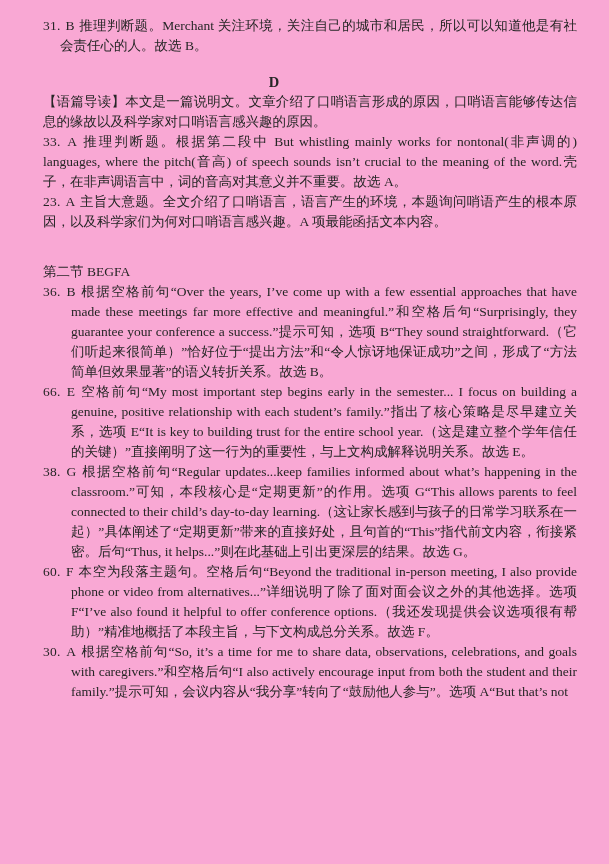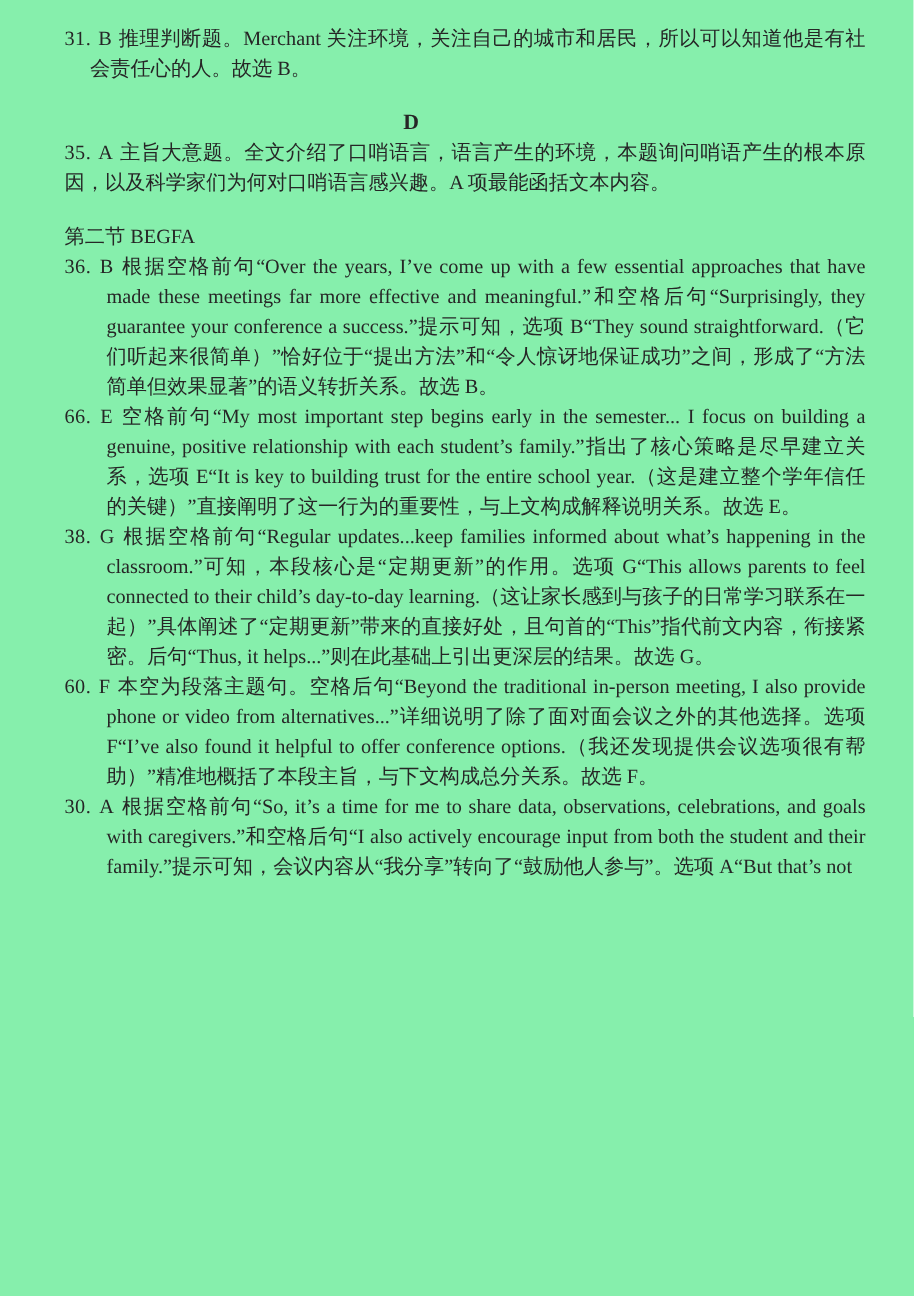--- a/index.html
+++ b/index.html
@@ -5,21 +5,21 @@
   html, body {
     margin: 0;
     padding: 0;
     background: #ffffff;
   }
   .page {
     position: relative;
     width: 609px;
     height: 864px;
     box-sizing: border-box;
-    background: #86efac;
+    background: #f9a8d4;
     padding: 16px 32px 0 43px;
     font-family: "Liberation Serif", "DejaVu Serif", serif;
     font-size: 13.5px;
     line-height: 20px;
     color: #262626;
     overflow: hidden;
   }
   p {
     margin: 0;
     text-align: justify;
@@ -35,43 +35,45 @@
     text-indent: -28px;
   }
   .passage-heading {
     margin: 16px 72px 0 0;
     text-align: center;
     font-weight: bold;
     font-size: 14.5px;
     line-height: 20px;
   }
   .section-heading {
-    margin-top: 16px;
+    margin-top: 30px;
     line-height: 20px;
   }
   .num { letter-spacing: 0.3px; }
   .ans { padding: 0 1px; }
 </style>
 </head>
 <body>
 
 <div class="page">
 
   <div>
   <p class="item hang-sm"><span class="num">31.</span> <span class="ans">B</span> <span class="txt">推理判断题。Merchant 关注环境，关注自己的城市和居民，所以可以知道他是有社会责任心的人。故选 B。</span></p>
 </div>
 
   <p class="passage-heading">D</p>
 
+  <p class="intro">【语篇导读】本文是一篇说明文。文章介绍了口哨语言形成的原因，口哨语言能够传达信息的缘故以及科学家对口哨语言感兴趣的原因。</p>
 
   <div>
 
+  <p class="item"><span class="num">33.</span> <span class="ans">A</span> <span class="txt">推理判断题。根据第二段中 But whistling mainly works for nontonal(非声调的) languages, where the pitch(音高) of speech sounds isn’t crucial to the meaning of the word.壳子，在非声调语言中，词的音高对其意义并不重要。故选 A。</span></p>
 
 
-  <p class="item"><span class="num">35.</span> <span class="ans">A</span> <span class="txt">主旨大意题。全文介绍了口哨语言，语言产生的环境，本题询问哨语产生的根本原因，以及科学家们为何对口哨语言感兴趣。A 项最能函括文本内容。</span></p>
+  <p class="item"><span class="num">23.</span> <span class="ans">A</span> <span class="txt">主旨大意题。全文介绍了口哨语言，语言产生的环境，本题询问哨语产生的根本原因，以及科学家们为何对口哨语言感兴趣。A 项最能函括文本内容。</span></p>
 </div>
 
   <p class="section-heading">第二节 BEGFA</p>
 
 
   <div>
   <p class="item hang-lg"><span class="num">36.</span> <span class="ans">B</span> <span class="txt">根据空格前句“Over the years, I’ve come up with a few essential approaches that have made these meetings far more effective and meaningful.”和空格后句“Surprisingly, they guarantee your conference a success.”提示可知，选项 B“They sound straightforward.（它们听起来很简单）”恰好位于“提出方法”和“令人惊讶地保证成功”之间，形成了“方法简单但效果显著”的语义转折关系。故选 B。</span></p>
 
   <p class="item hang-lg"><span class="num">66.</span> <span class="ans">E</span> <span class="txt">空格前句“My most important step begins early in the semester... I focus on building a genuine, positive relationship with each student’s family.”指出了核心策略是尽早建立关系，选项 E“It is key to building trust for the entire school year.（这是建立整个学年信任的关键）”直接阐明了这一行为的重要性，与上文构成解释说明关系。故选 E。</span></p>
 

